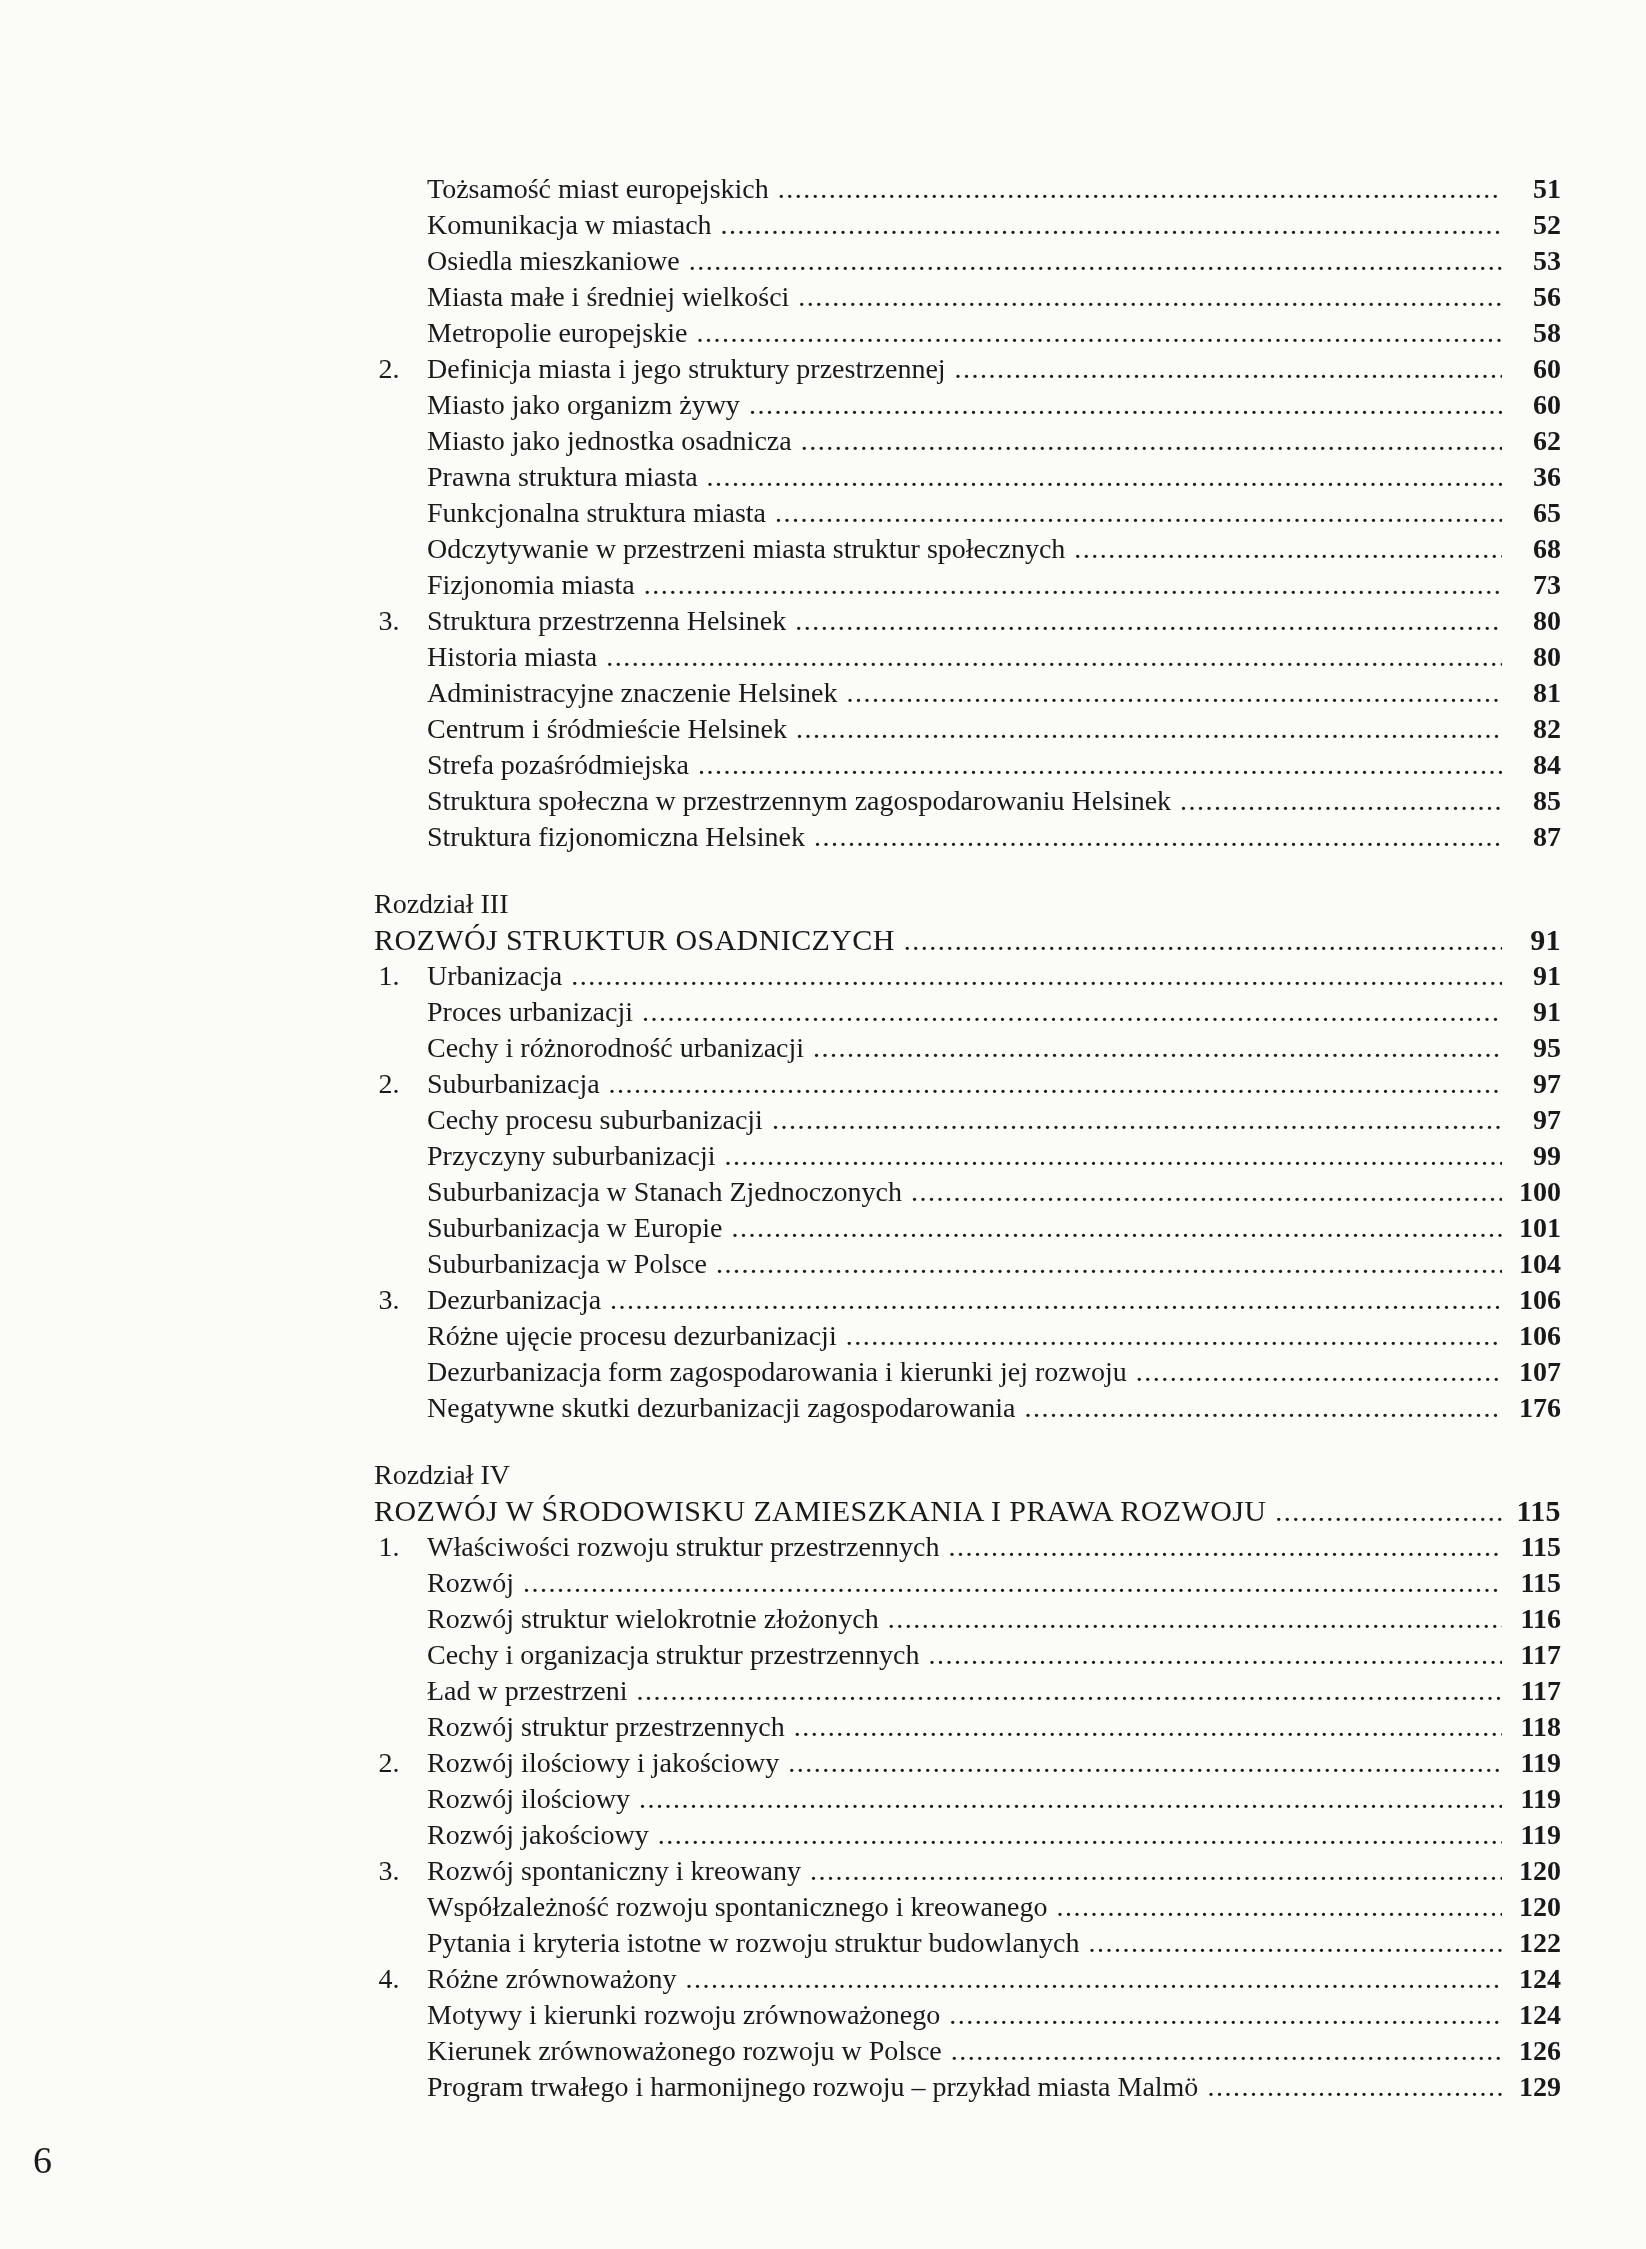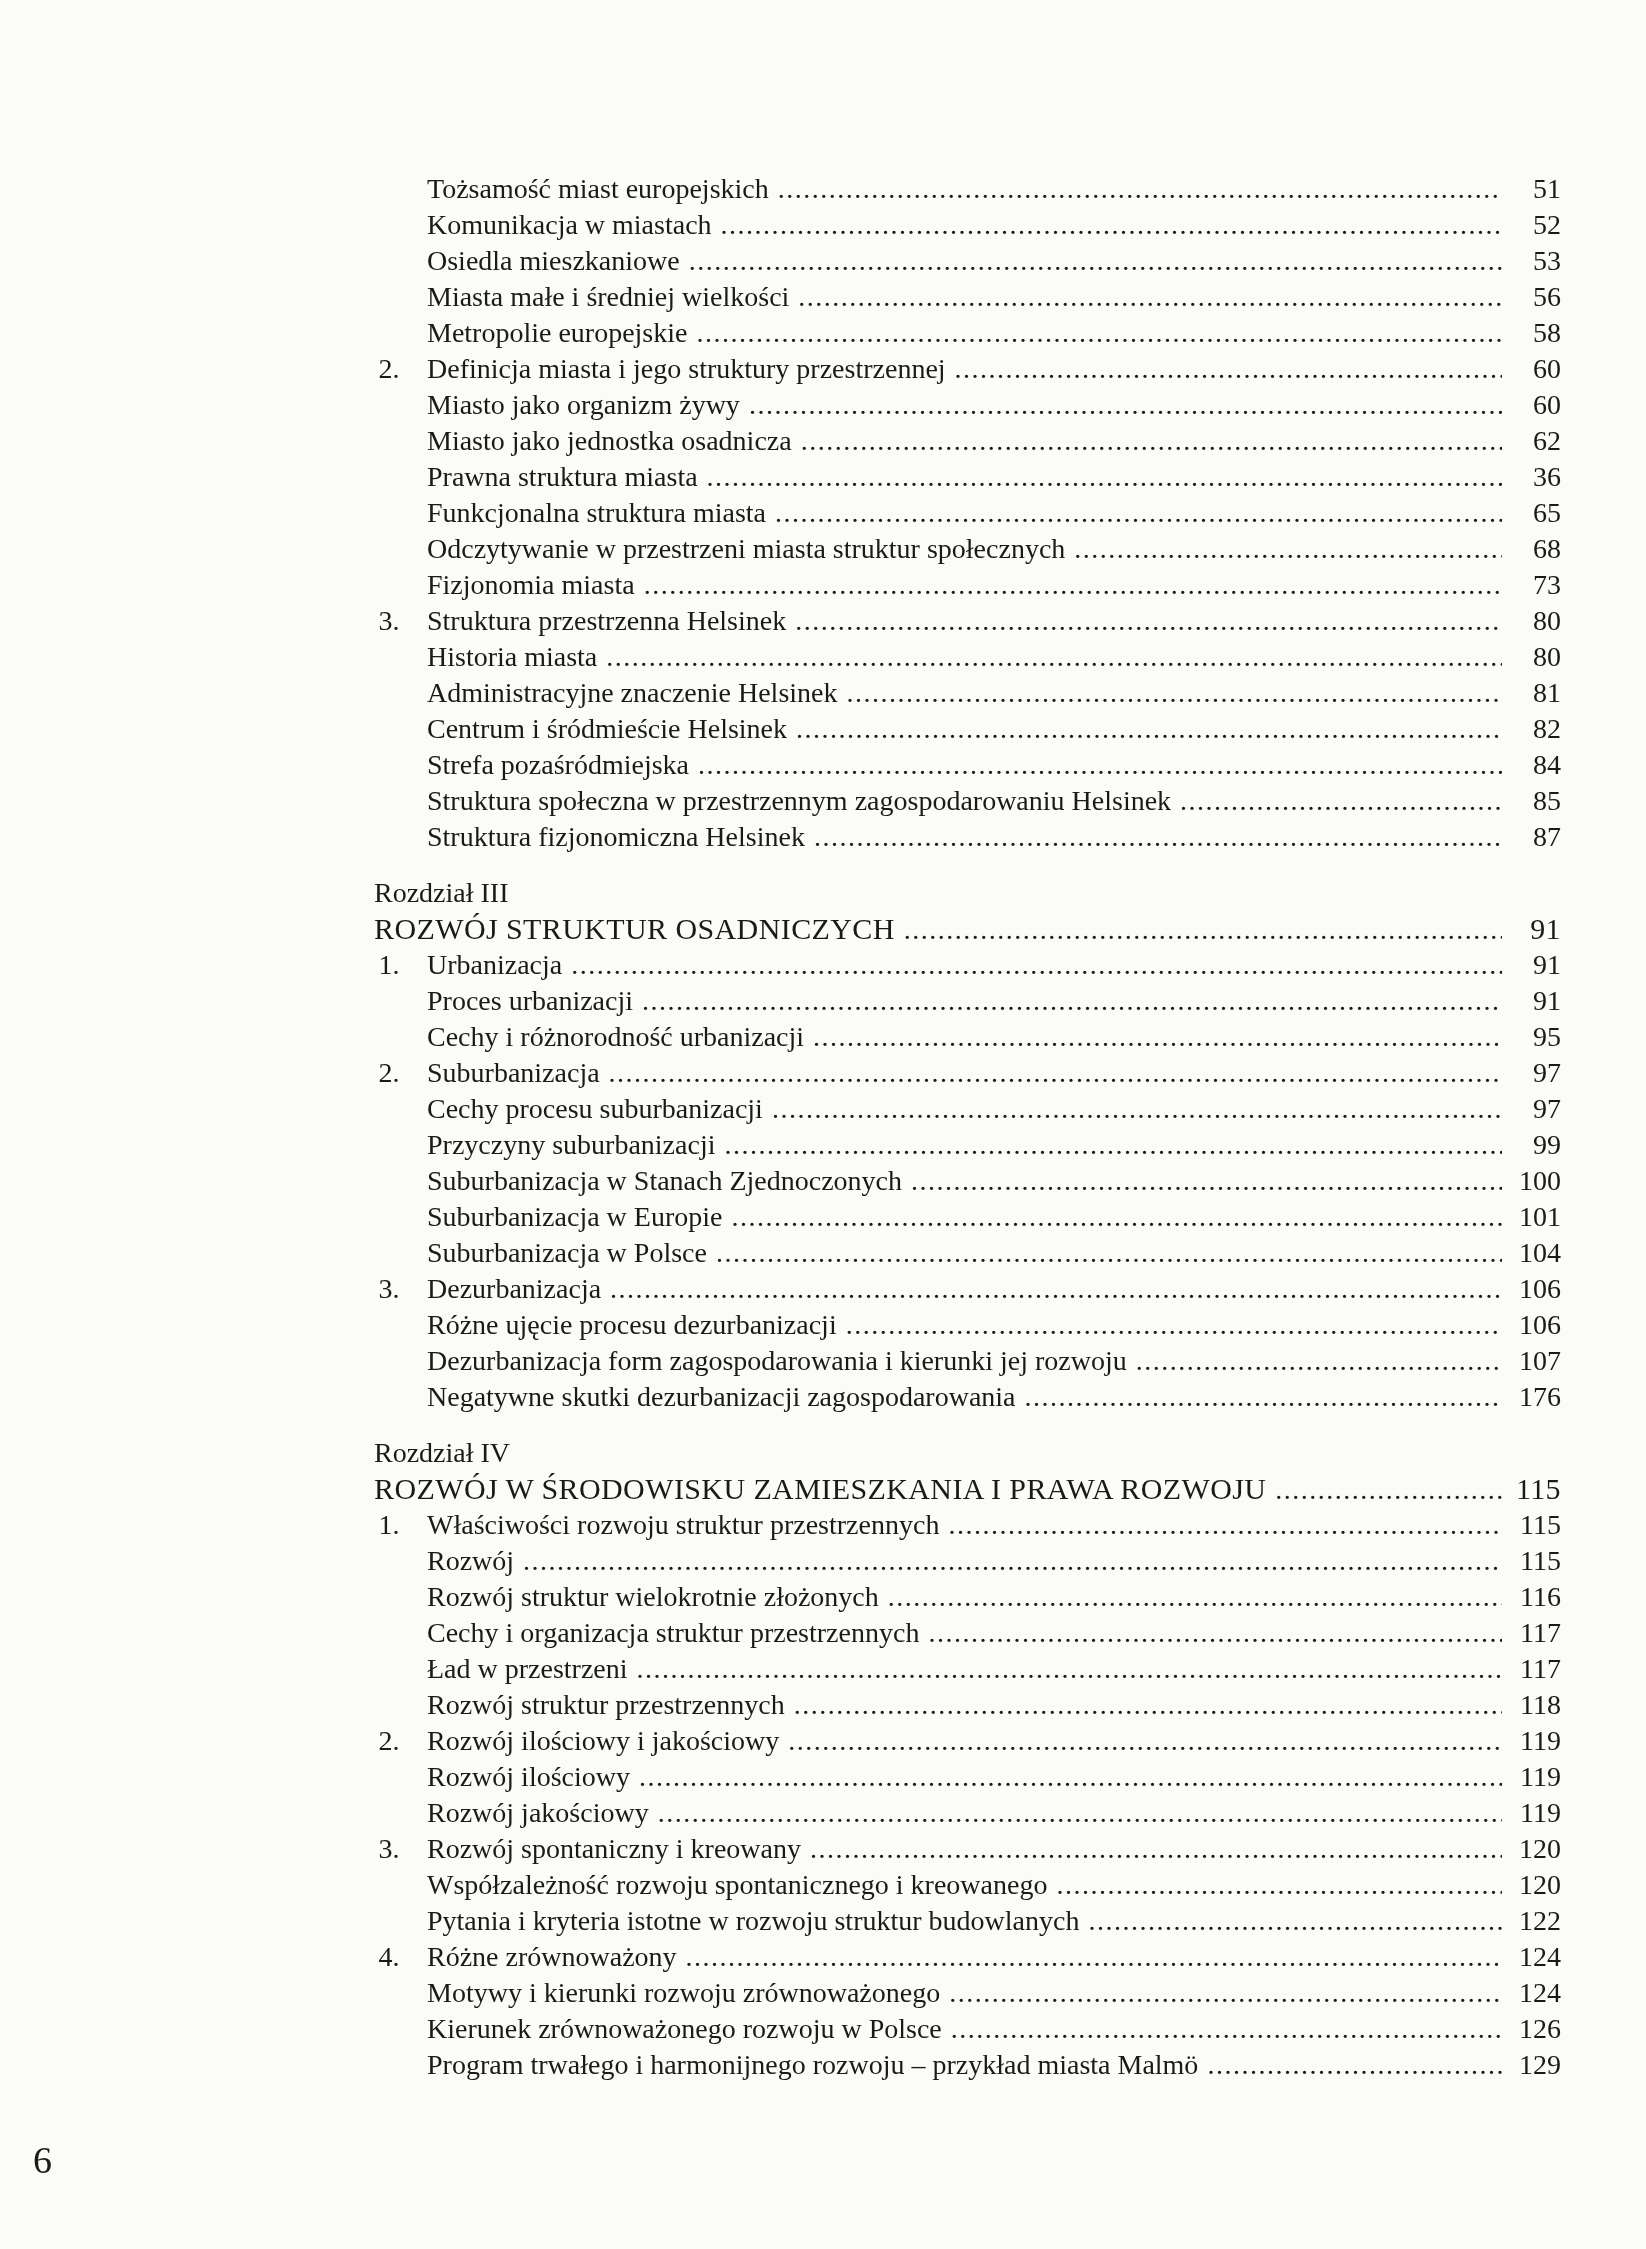--- a/index.html
+++ b/index.html
@@ -54,27 +54,28 @@
     letter-spacing:1.5px;
     font-size:28px;
   }
   .dots::after{
     content:"..................................................................................................................................................................................................................................................................";
   }
   .pageno{
     flex:none;
     width:59px;
     text-align:right;
+    font-weight:bold;
   }
   .chapter-label{
     height:36px;
     font-size:28px;
     line-height:36px;
   }
-  .section-gap{ margin-top:20px; }
+  .section-gap{ margin-top:31px; }
   .footer-num{
     position:absolute;
     left:33px;top:2141px;
     font-size:38px;
     line-height:38px;
   }
 </style>
 </head>
 <body>
 

